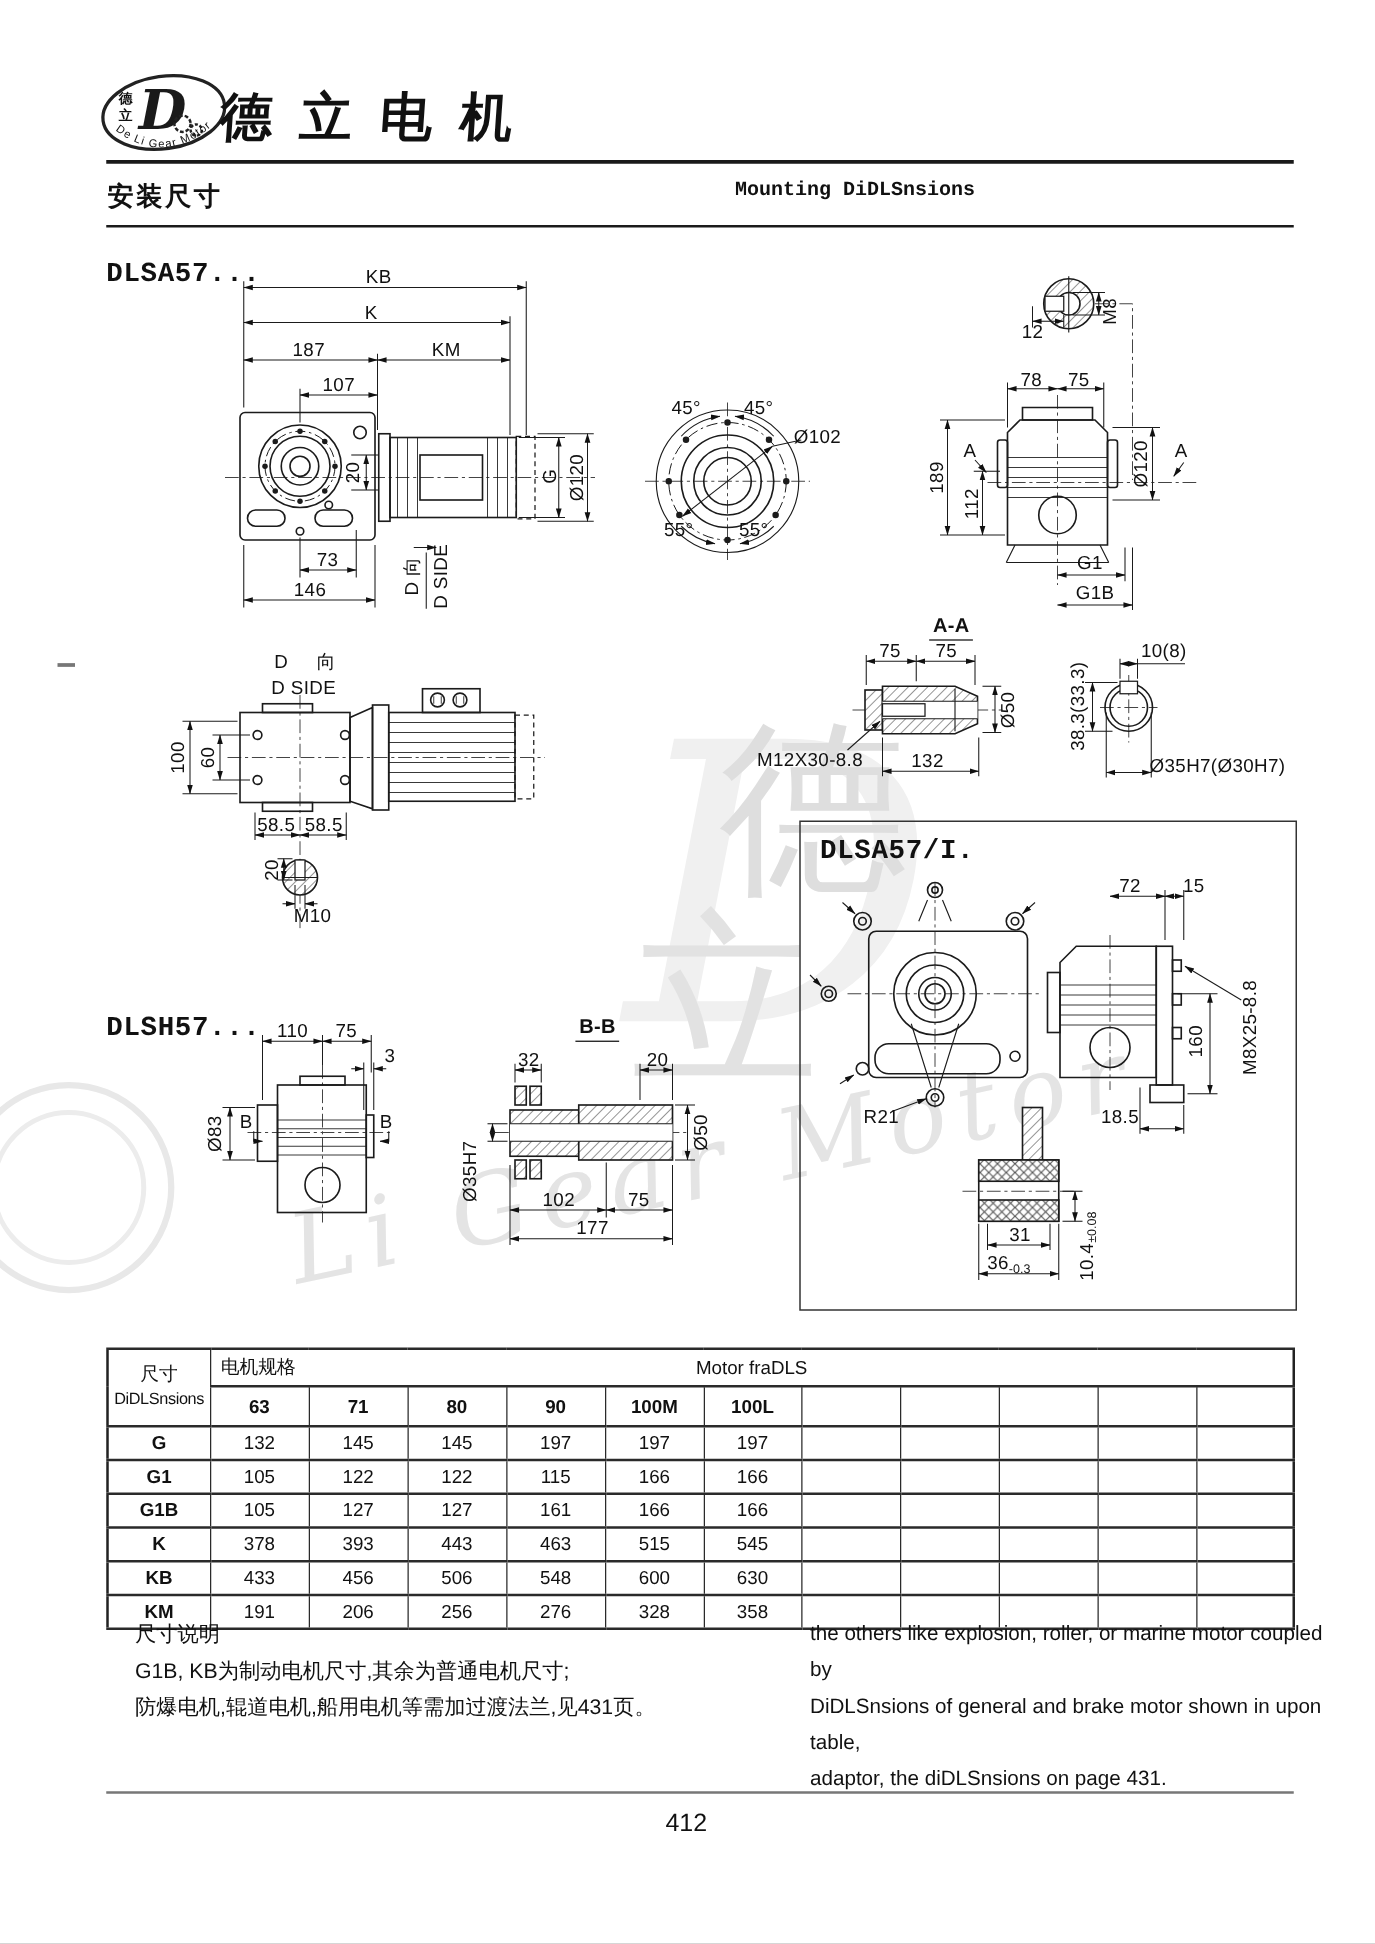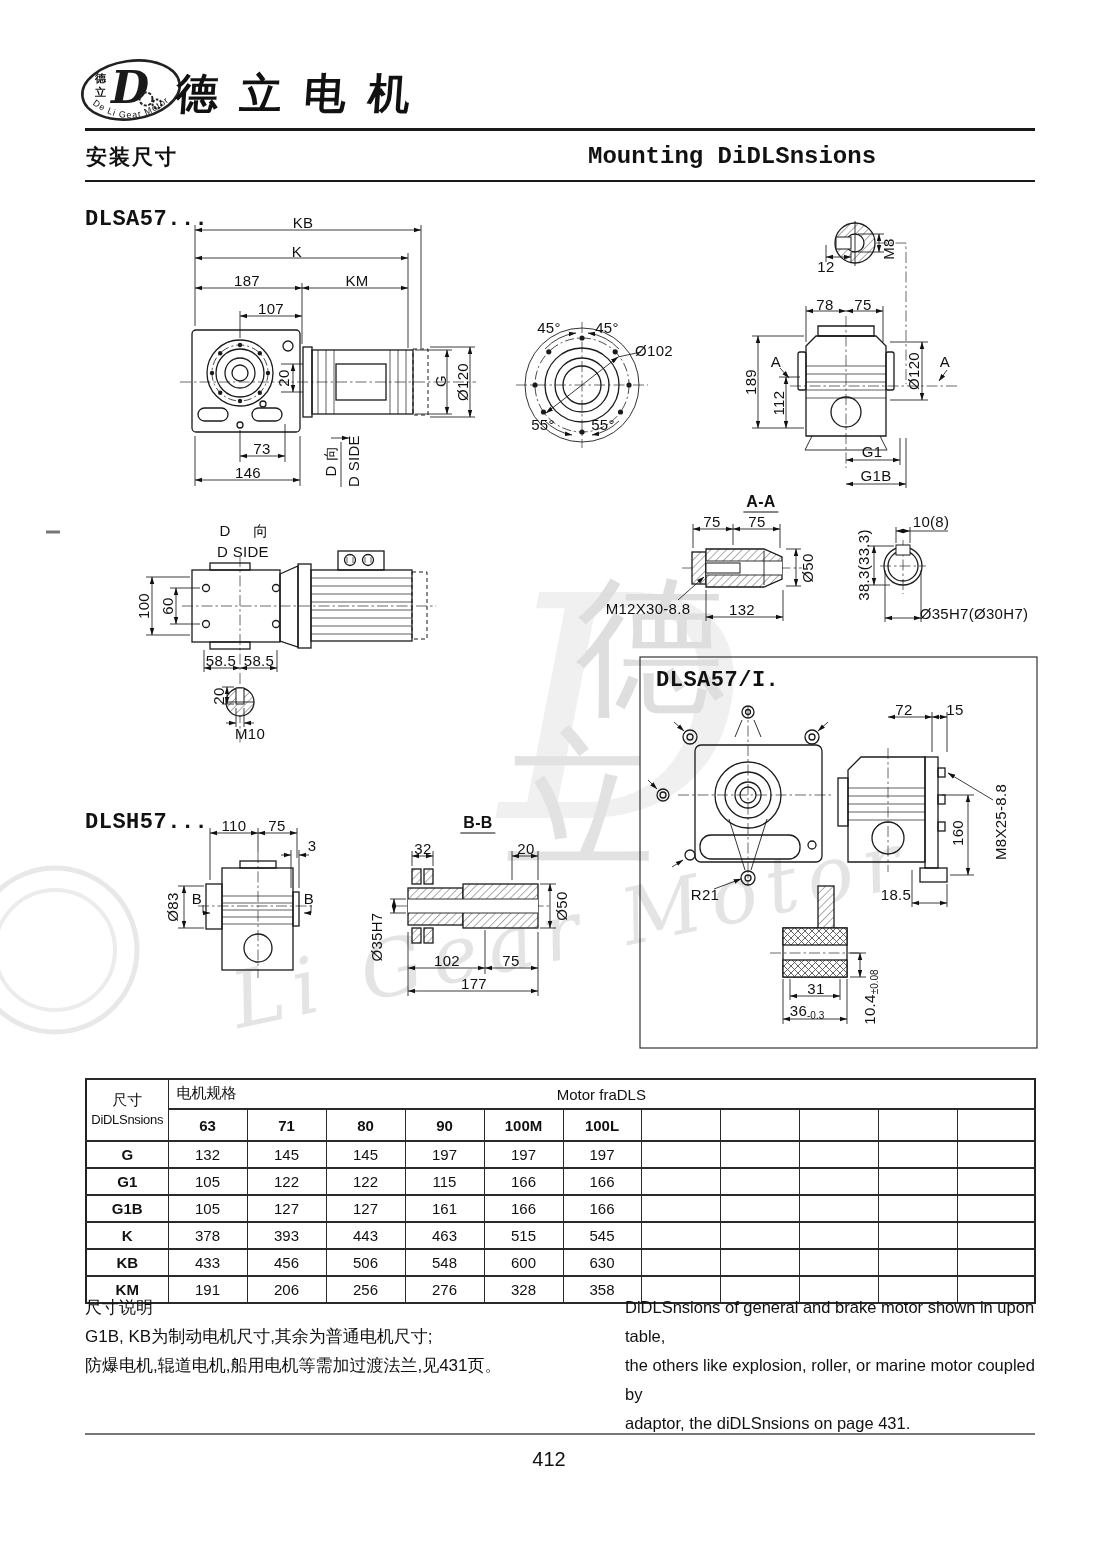--- a/index.html
+++ b/index.html
@@ -16,36 +16,36 @@
   .lbl{position:absolute;z-index:3;font-size:15px;line-height:1;white-space:nowrap;
        transform:translate(-50%,-50%);letter-spacing:0.3px;}
   .lbl.v{transform:translate(-50%,-50%) rotate(-90deg);}
   .lbl .sub{font-size:10px;vertical-align:-3px;letter-spacing:0;}
   .t-left{position:absolute;z-index:3;white-space:nowrap;transform:none;font-family:Liberation Mono, monospace;}
   .model{font-size:22px;font-weight:bold;letter-spacing:0.5px;}
   .sect{font-weight:bold;font-size:16px;border-bottom:1.6px solid #111;padding:0 3px 2px;}
   .company{font-family:"DejaVu Serif",serif;font-weight:bold;font-size:42px;
            letter-spacing:22px;transform:skewX(-4deg);}
   .sec-cn{font-size:21px;font-weight:bold;letter-spacing:2px;}
-  .sec-en{font-size:24px;font-weight:bold;}
+  .sec-en{font-size:16px;font-weight:bold;}
   
   .dimtable{position:absolute;left:85px;top:1078px;z-index:3;width:950px;border-collapse:collapse;
             table-layout:fixed;font-size:15px;border:2px solid #222;}
   .dimtable td{border:1px solid #2a2a2a;border-top-width:2px;border-bottom-width:2px;
                text-align:center;padding:0;height:25px;overflow:hidden;}
   .dimtable tr.h1 td{height:28px;}
   .dimtable tr.h2 td{height:30px;font-weight:bold;}
   .dimtable td.rowlab{font-weight:bold;}
   .dimtable td.dimhead{font-size:15px;line-height:1.25;}
   .dimtable td.dimhead .en{font-size:13px;letter-spacing:-0.3px;}
   .motorhead{position:relative;}
   .motorhead .cn{position:absolute;left:8px;top:4px;font-size:15px;}
   .motorhead .en{display:block;text-align:center;font-size:15px;}
   
-  .notes{position:absolute;z-index:3;font-size:17px;line-height:29px;}
+  .notes{position:absolute;z-index:3;font-size:17px;line-height:29px;margin-left:23px;}
   .notes .nt{font-weight:normal;}
   .notes-en{font-size:16.5px;}
   .notes-en .nt{font-weight:bold;}
   .pagenum{position:absolute;z-index:3;font-size:20px;transform:translate(-50%,0);}
   .logo{position:absolute;left:78px;top:55px;z-index:3;}
 </style>
 </head>
 <body>
 
 <div class="page">
@@ -638,21 +638,21 @@
     </tr>
   </tbody>
     </table>
 
   <div class="notes" style="left:85px;top:1293px;width:510px;">
     <div class="nt">尺寸说明</div>
     <div>G1B, KB为制动电机尺寸,其余为普通电机尺寸;</div>
     <div>防爆电机,辊道电机,船用电机等需加过渡法兰,见431页。</div>
   </div>
   <div class="notes notes-en" style="left:625px;top:1293px;width:420px;">
+    <div>the others like explosion, roller, or marine motor coupled by</div>
     <div>DiDLSnsions of general and brake motor shown in upon table,</div>
-    <div>the others like explosion, roller, or marine motor coupled by</div>
     <div>adaptor, the diDLSnsions on page 431.</div>
   </div>
 
   <div class="rule" style="left:85px;top:1433px;width:950px;height:2px;background:#777;"></div>
   <div class="pagenum" style="left:549px;top:1448px;">412</div>
 
 </div>
 
 </body></html>

